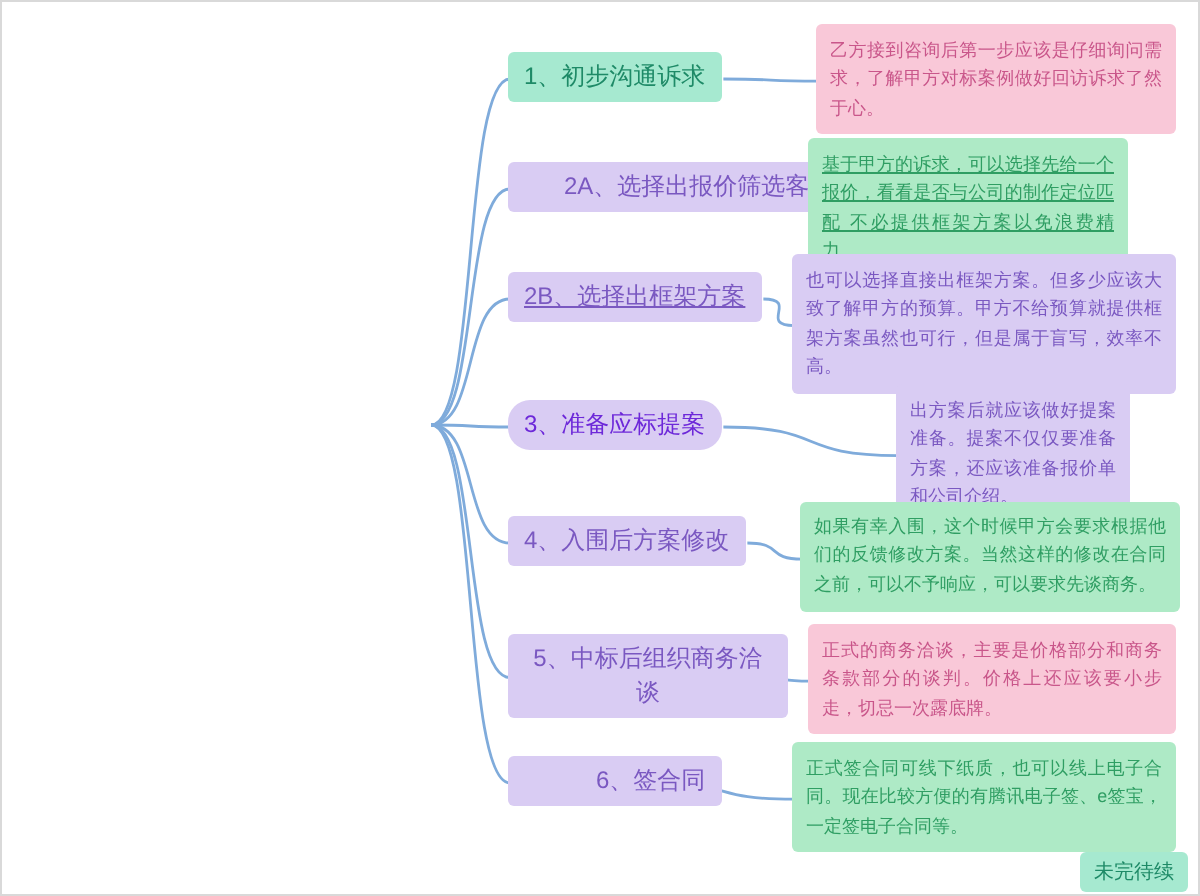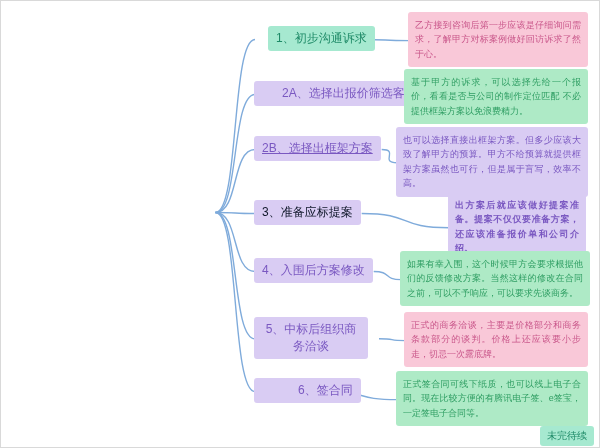--- a/index.html
+++ b/index.html
@@ -16,31 +16,31 @@
     font-size:17px; letter-spacing:0.5px; white-space:nowrap;
   }
   .branch {
     left:253px; padding:4px 8px; font-size:12px; white-space:nowrap;
     text-align:center; border-radius:3px;
   }
   .detail {
     padding:6px 7px; font-size:9px; line-height:1.6; border-radius:3px;
     text-align:justify;
   }
-  .pos-b1 { top:25px;margin-left:14px; }
+  .pos-b1 { top:25px; }
   .pos-b2 { top:80px; }
   .pos-b3 { top:135px;text-decoration:underline; }
   .pos-b4 { top:199px; }
   .pos-b5 { top:257px; }
-  .pos-b6 { top:316px; width:114px; white-space:normal; line-height:1.4; }
+  .pos-b6 { top:316px; width:140px; white-space:normal; line-height:1.4; }
   .pos-b7 { top:377px; }
   .pos-d1 { left:407px; top:11px;  width:180px; }
-  .pos-d2 { left:403px; top:68px;  width:184px; }
+  .pos-d2 { left:403px; top:68px;  width:160px;text-decoration:underline; }
   .pos-d3 { left:395px; top:126px; width:192px; }
-  .pos-d4 { left:447px; top:191px; width:138px;font-weight:bold; }
+  .pos-d4 { left:447px; top:191px; width:117px; }
   .pos-d5 { left:399px; top:250px; width:190px; }
   .pos-d6 { left:403px; top:311px; width:184px; }
   .pos-d7 { left:395px; top:370px; width:192px; }
   .footer-node {
     left:539px; top:425px; padding:3px 7px; font-size:10px;
     white-space:nowrap; border-radius:3px;
   }
 </style>
 </head>
 <body>
@@ -66,25 +66,25 @@
 
   <div class="node branch pos-b1" id="b1" style="background-color: rgb(166, 233, 208); color: rgb(30, 138, 103);">1、初步沟通诉求</div>
   <div class="node detail pos-d1" id="d1" style="background-color: rgb(249, 200, 216); color: rgb(201, 86, 138); font-family: Liberation Serif, serif;">乙方接到咨询后第一步应该是仔细询问需求，了解甲方对标案例做好回访诉求了然于心。</div>
 
   <div class="node branch pos-b2" id="b2" style="background-color: rgb(217, 204, 243); color: rgb(122, 88, 193); padding-left: 28px;">2A、选择出报价筛选客</div>
   <div class="node detail pos-d2" id="d2" style="background-color: rgb(174, 234, 198); color: rgb(47, 158, 99);">基于甲方的诉求，可以选择先给一个报价，看看是否与公司的制作定位匹配 不必提供框架方案以免浪费精力。</div>
 
   <div class="node branch pos-b3" id="b3" style="background-color: rgb(217, 204, 243); color: rgb(122, 88, 193);">2B、选择出框架方案</div>
   <div class="node detail pos-d3" id="d3" style="background-color: rgb(217, 204, 243); color: rgb(122, 88, 193);">也可以选择直接出框架方案。但多少应该大致了解甲方的预算。甲方不给预算就提供框架方案虽然也可行，但是属于盲写，效率不高。</div>
 
-  <div class="node branch pos-b4" id="b4" style="background-color: rgb(217, 204, 243); color: #0f172a;">3、准备应标提案</div>
+  <div class="node branch pos-b4" id="b4" style="background-color: rgb(217, 204, 243); color: #6d28d9; border-radius: 11px;">3、准备应标提案</div>
   <div class="node detail pos-d4" id="d4" style="background-color: rgb(217, 204, 243); color: rgb(122, 88, 193);">出方案后就应该做好提案准备。提案不仅仅要准备方案，还应该准备报价单和公司介绍。</div>
 
   <div class="node branch pos-b5" id="b5" style="background-color: rgb(217, 204, 243); color: rgb(122, 88, 193);">4、入围后方案修改</div>
-  <div class="node detail pos-d5" id="d5" style="background-color: rgb(174, 234, 198); color: rgb(47, 158, 99);">如果有幸入围，这个时候甲方会要求根据他们的反馈修改方案。当然这样的修改在合同之前，可以不予响应，可以要求先谈商务。</div>
+  <div class="node detail pos-d5" id="d5" style="background-color: rgb(174, 234, 198); color: rgb(47, 158, 99); font-family: Liberation Mono, monospace;">如果有幸入围，这个时候甲方会要求根据他们的反馈修改方案。当然这样的修改在合同之前，可以不予响应，可以要求先谈商务。</div>
 
   <div class="node branch pos-b6" id="b6" style="background-color: rgb(217, 204, 243); color: rgb(122, 88, 193);">5、中标后组织商务洽谈</div>
   <div class="node detail pos-d6" id="d6" style="background-color: rgb(249, 200, 216); color: rgb(201, 86, 138);">正式的商务洽谈，主要是价格部分和商务条款部分的谈判。价格上还应该要小步走，切忌一次露底牌。</div>
 
   <div class="node branch pos-b7" id="b7" style="background-color: rgb(217, 204, 243); color: rgb(122, 88, 193); padding-left: 44px;">6、签合同</div>
   <div class="node footer-node" id="footer" style="background-color: rgb(166, 233, 208); color: rgb(30, 138, 103);">未完待续</div>
 
   <div class="node detail pos-d7" id="d7" style="background-color: rgb(174, 234, 198); color: rgb(47, 158, 99);">正式签合同可线下纸质，也可以线上电子合同。现在比较方便的有腾讯电子签、e签宝，一定签电子合同等。</div>
 </div>
 

